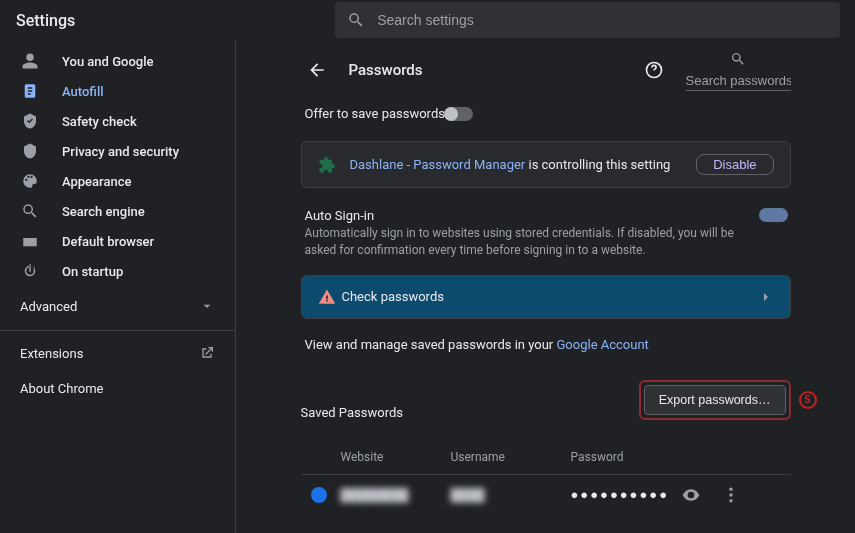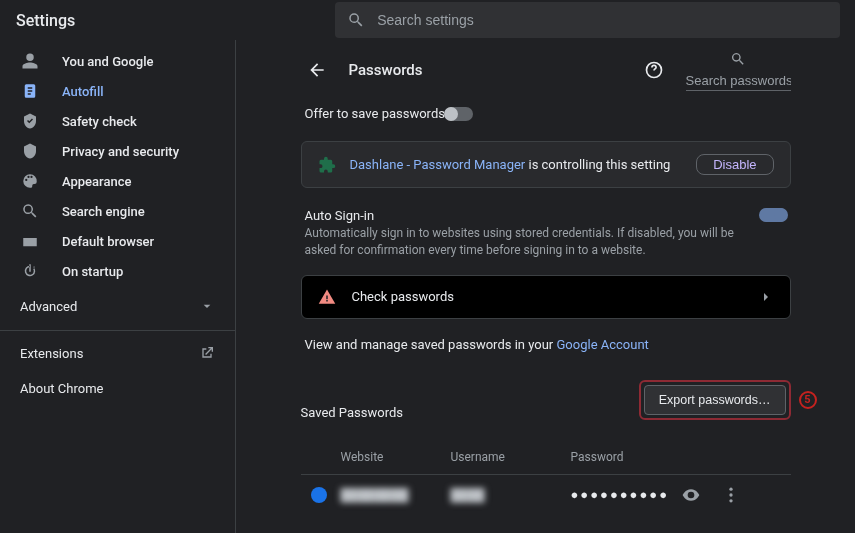--- a/index.html
+++ b/index.html
@@ -145,27 +145,27 @@
   color: #c4b5fd;
   padding: 2px 16px;
   border-radius: 8px;
   font-size: 13px;
   cursor: pointer;
 }
 .section-sub { font-size: 12px; color: #9aa0a6; margin-top: 2px; line-height: 1.4; }
 .auto-signin { display: flex; gap: 12px; padding: 8px 4px 16px; }
 .auto-signin .left { flex: 1; }
 .check-card {
-  background: #000000;
+  background: #0c4a6e;
   border: 1px solid #3c4043;
   border-radius: 6px;
   padding: 12px 16px;
   display: flex;
   align-items: center;
-  gap: 16px;
+  gap: 6px;
 }
 .tri { width: 18px; height: 18px; }
 .check-card .txt { flex: 1; }
 .check-card .txt .t { font-size: 13px; }
 .check-card .txt .s { font-size: 12px; color: #9aa0a6; margin-top: 2px; }
 .caret { color: #9aa0a6; }
 .view-manage { font-size: 13px; padding: 18px 4px; }
 .view-manage .link { color: #8ab4f8; }
 .saved-header {
   display: flex;

